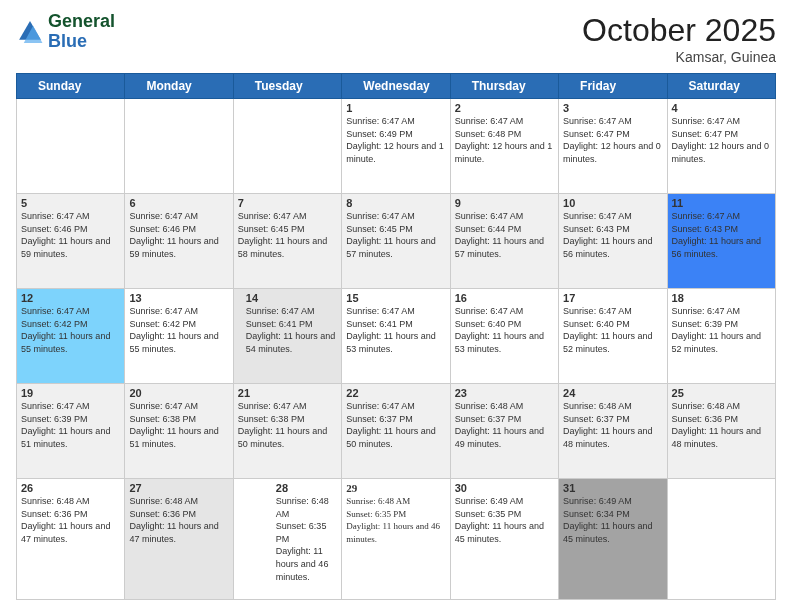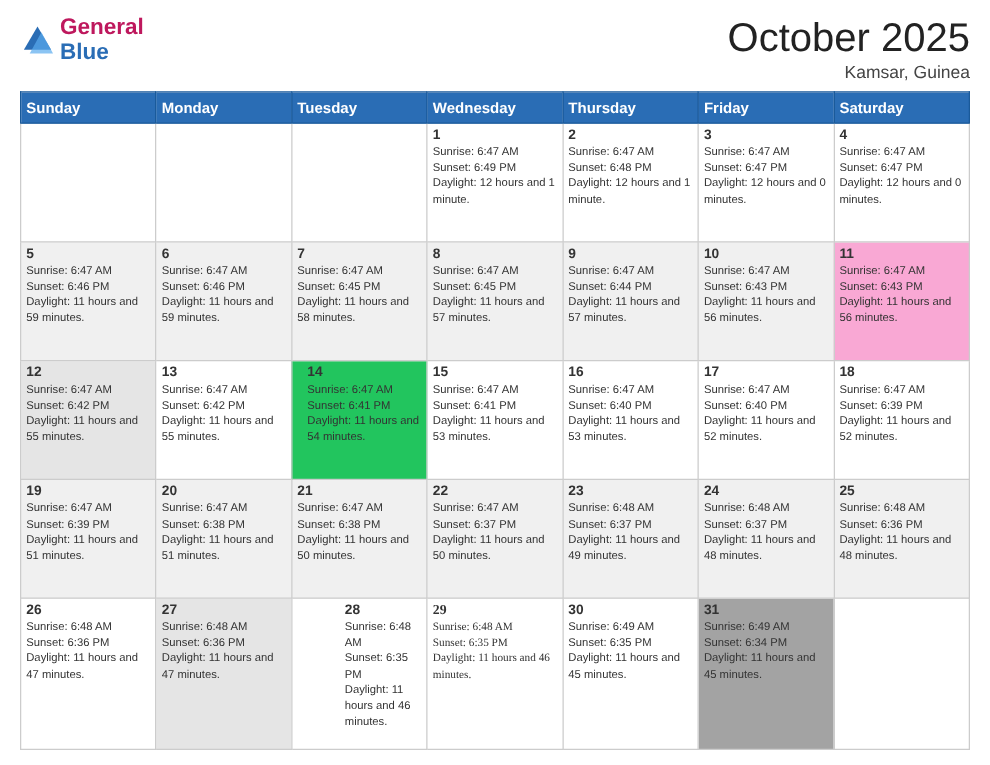--- a/index.html
+++ b/index.html
@@ -26,21 +26,21 @@
     .logo {
       display: flex;
       align-items: center;
       gap: 4px;
     }
     .logo-text {
       font-size: 18px;
       font-weight: bold;
       line-height: 1.1;
     }
-    .logo-general { color: #be185d; }
+    .logo-general { color: #14532d; }
     .logo-blue { color: #2a6db5; }
     .logo-icon {
       width: 28px;
       height: 28px;
     }
     .title-block {
       text-align: right;
     }
     .month-title {
       font-size: 32px;
@@ -56,21 +56,21 @@
       border: 1px solid #ccc;
       border-collapse: collapse;
       width: 100%;
       table-layout: fixed;
     }
     .calendar th {
       background: #2a6db5;
       color: #fff;
       font-size: 12px;
       font-weight: bold;
-      padding: 5px 4px;
+      padding: 5px 21px;
       text-align: left;
       border: 1px solid #1a5a9a;
     }
     .calendar td {
       border: 1px solid #ccc;
       vertical-align: top;
       padding: 3px 4px;
       font-size: 9.5px;
       color: #333;
       background: #fff;
@@ -171,35 +171,35 @@
             <div class="day-info">Sunrise: 6:47 AM<br>Sunset: 6:45 PM<br>Daylight: 11 hours and 57 minutes.</div>
           </td>
           <td style="background: rgb(240, 240, 240);">
             <span class="day-num">9</span>
             <div class="day-info">Sunrise: 6:47 AM<br>Sunset: 6:44 PM<br>Daylight: 11 hours and 57 minutes.</div>
           </td>
           <td style="background: rgb(240, 240, 240);">
             <span class="day-num">10</span>
             <div class="day-info">Sunrise: 6:47 AM<br>Sunset: 6:43 PM<br>Daylight: 11 hours and 56 minutes.</div>
           </td>
-          <td style="background: #f9a8d4;">
+          <td style="background: #3b82f6;">
             <span class="day-num">11</span>
             <div class="day-info">Sunrise: 6:47 AM<br>Sunset: 6:43 PM<br>Daylight: 11 hours and 56 minutes.</div>
           </td>
         </tr>
         <tr style="background: rgb(255, 255, 255);">
-          <td style="background: #e5e5e5;">
+          <td style="background: #7dd3fc;">
             <span class="day-num">12</span>
             <div class="day-info">Sunrise: 6:47 AM<br>Sunset: 6:42 PM<br>Daylight: 11 hours and 55 minutes.</div>
           </td>
           <td style="background: rgb(255, 255, 255);">
             <span class="day-num">13</span>
             <div class="day-info">Sunrise: 6:47 AM<br>Sunset: 6:42 PM<br>Daylight: 11 hours and 55 minutes.</div>
           </td>
-          <td style="background: #22c55e; padding-left: 12px;">
+          <td style="background: #e5e5e5; padding-left: 12px;">
             <span class="day-num">14</span>
             <div class="day-info">Sunrise: 6:47 AM<br>Sunset: 6:41 PM<br>Daylight: 11 hours and 54 minutes.</div>
           </td>
           <td style="background: rgb(255, 255, 255);">
             <span class="day-num">15</span>
             <div class="day-info">Sunrise: 6:47 AM<br>Sunset: 6:41 PM<br>Daylight: 11 hours and 53 minutes.</div>
           </td>
           <td style="background: rgb(255, 255, 255);">
             <span class="day-num">16</span>
             <div class="day-info">Sunrise: 6:47 AM<br>Sunset: 6:40 PM<br>Daylight: 11 hours and 53 minutes.</div>

